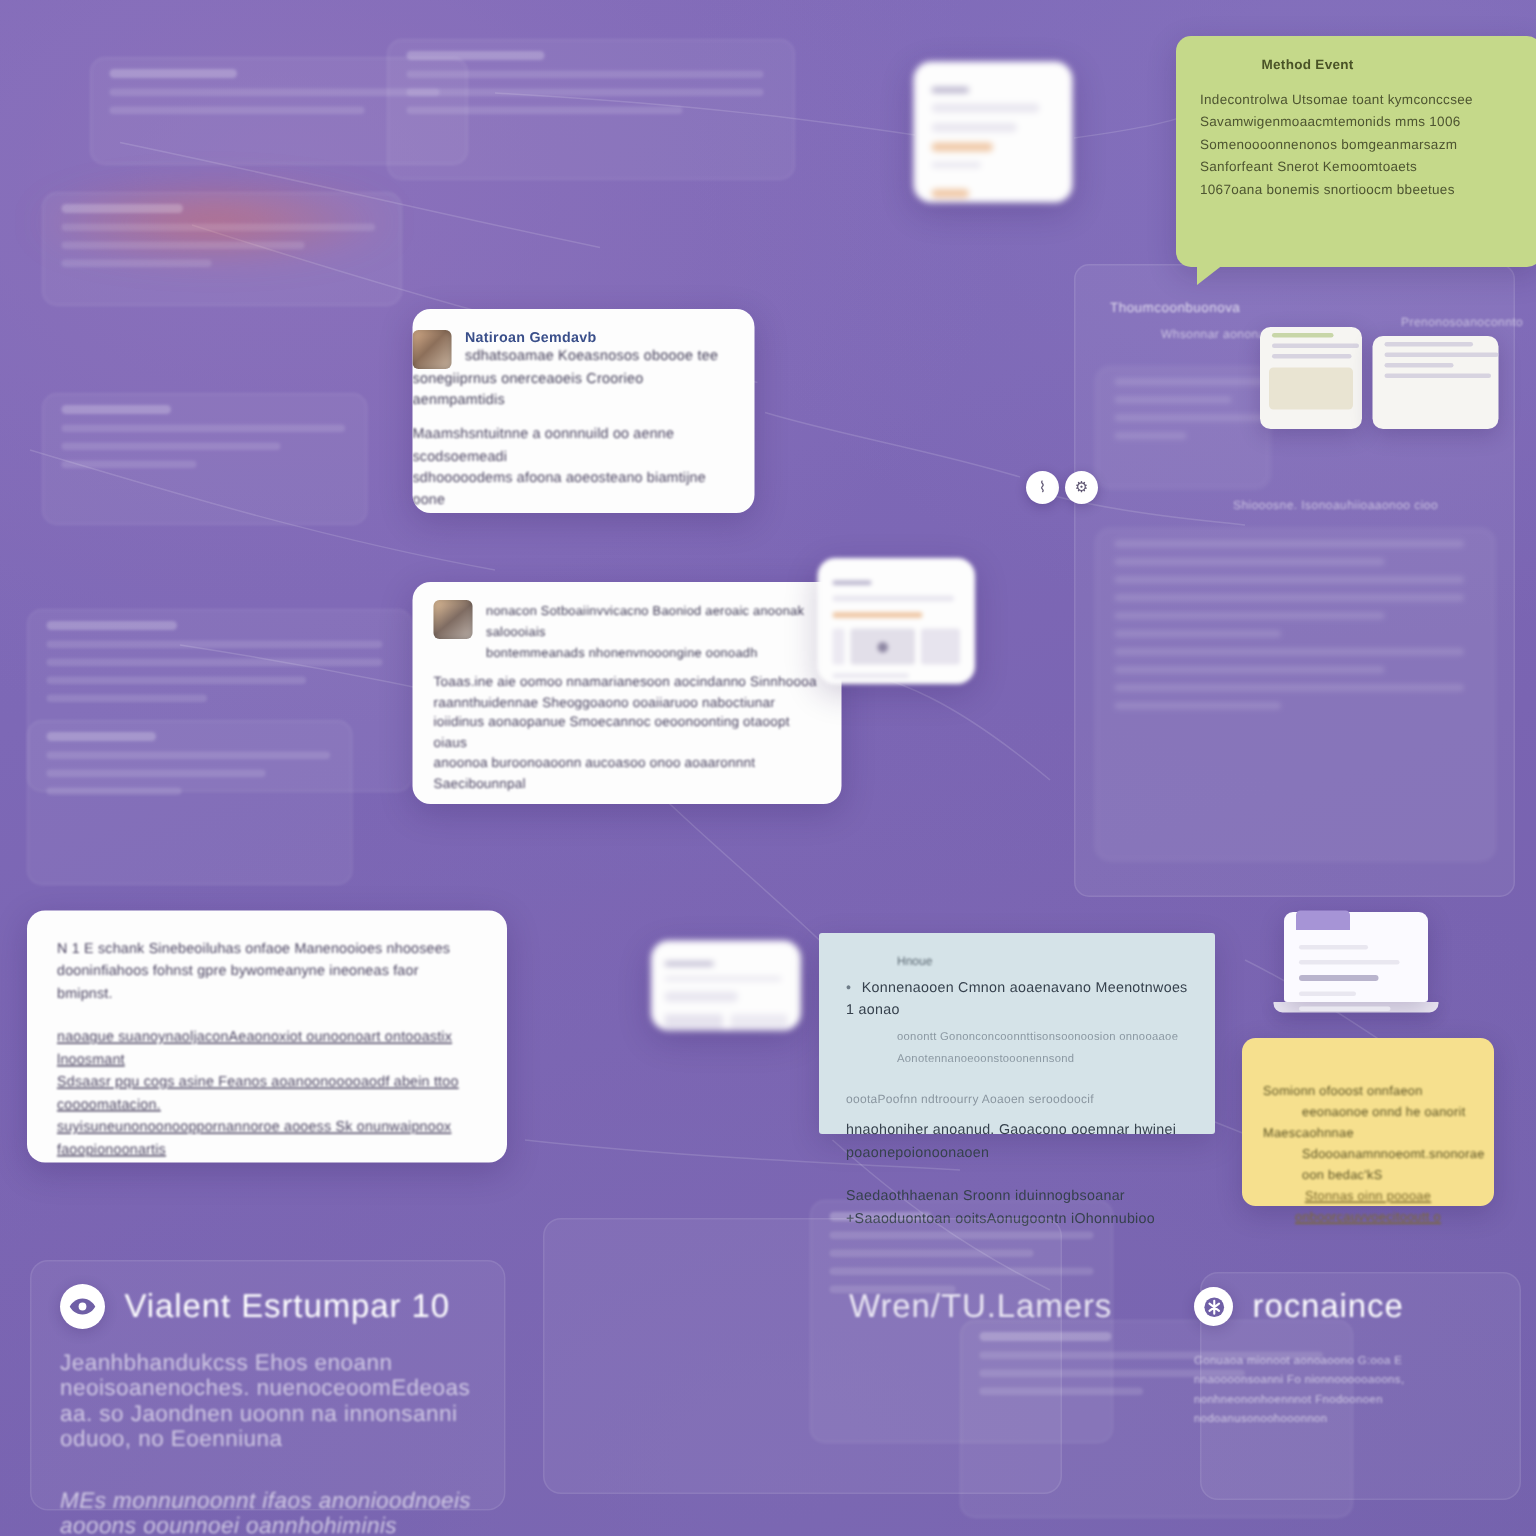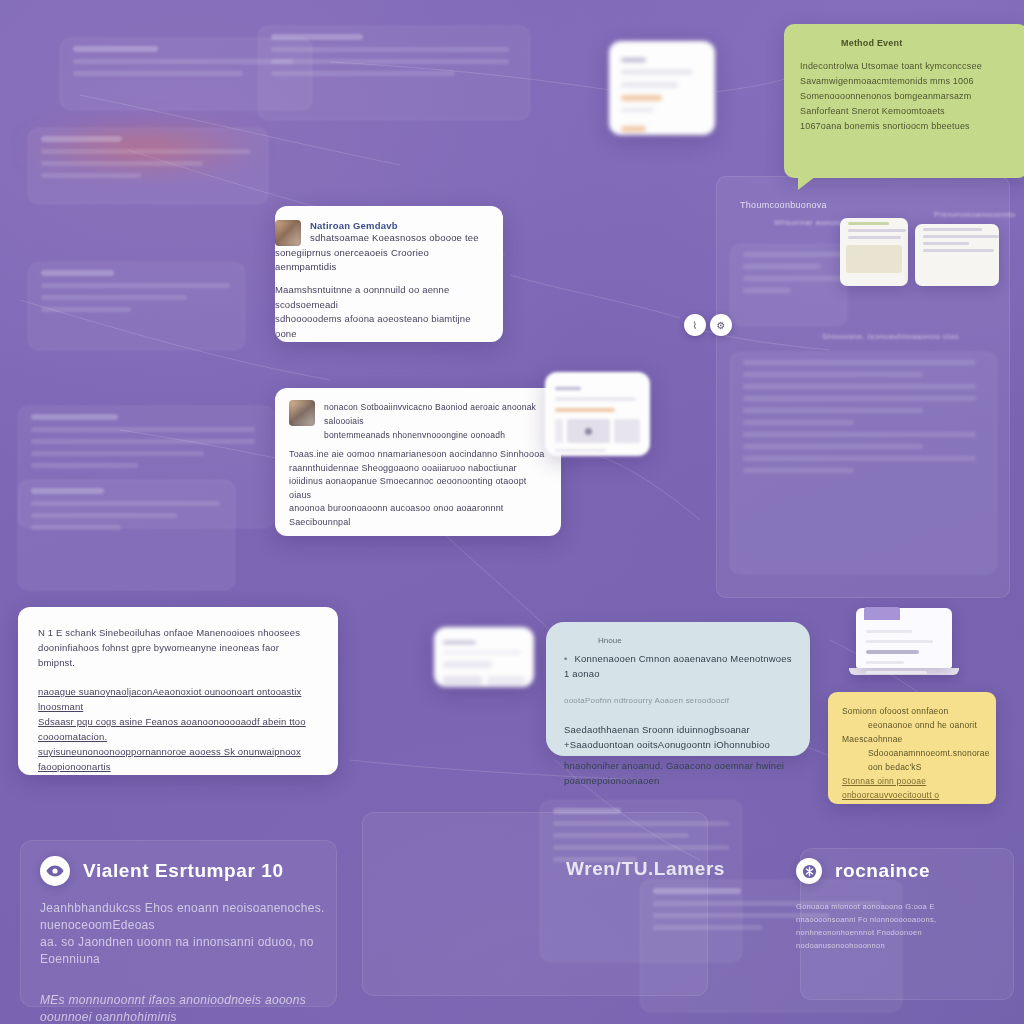--- a/index.html
+++ b/index.html
@@ -79,36 +79,36 @@
   }
   .callout-green:after{
     content:"";position:absolute;left:14px;bottom:-12px;width:0;height:0;
     border-left:0 solid transparent;border-right:18px solid transparent;
     border-top:14px solid #c5d98a;
   }
   .cg-title{font-size:9px;font-weight:bold;color:#4a5327;filter:blur(.5px);letter-spacing:.2px;margin-left:41px;}
   .cg-body{margin-top:11px;font-size:9px;color:#4e5531;line-height:15px;filter:blur(.5px);letter-spacing:.2px;}
   
   .callout-blue{
-    position:absolute;background:#d5e3e8;border-radius:18px;
+    position:absolute;background:#d5e3e8;border-radius:2px;
     box-shadow:0 6px 20px rgba(40,20,80,.18);padding:14px 18px;
   }
   .cb-title{font-size:8px;color:#5d6a74;filter:blur(.6px);margin-left:34px;}
   .cb-row{font-size:9.5px;color:#36414d;line-height:15px;filter:blur(.5px);letter-spacing:.2px;margin-top:6px;}
   .cb-row.sub{font-size:7.5px;color:#8b98a2;margin-top:2px;margin-left:34px;}
   .cb-row.dim{color:#8a96a0;font-size:8px;}
   .cb-bullet:before{content:"\2022";margin-right:7px;color:#6f7d88;}
   
   .sticky-yellow{
     position:absolute;background:#f6e08e;border-radius:9px;
-    box-shadow:0 5px 18px rgba(40,20,80,.2);padding:12px 14px;
+    box-shadow:0 5px 18px rgba(40,20,80,.2);padding:28px 14px;
   }
   .sy-row{font-size:8.5px;color:#5e5526;line-height:14px;filter:blur(.55px);letter-spacing:.2px;}
   .sy-row.ind{margin-left:26px;}
-  .sy-row.link{color:#7d6a2c;text-decoration:underline;}
+  .sy-row.link{color:#7d6a2c;text-decoration:underline;text-align:center;}
   
   .doc-card{padding:18px 20px;}
   .doc-p{font-size:9.5px;color:#4a4360;line-height:15px;letter-spacing:.15px;filter:blur(.55px);}
   .doc-p.second{margin-top:14px;text-decoration:underline;}
   
   .rpanel{
     position:absolute;border-radius:10px;
     background:rgba(255,255,255,.06);
     border:1px solid rgba(255,255,255,.10);
   }
@@ -155,26 +155,26 @@
     background:rgba(255,255,255,.055);
     border:1px solid rgba(255,255,255,.09);
   }
   .hero-head{display:flex;align-items:center;gap:13px;}
   .hero-icon{
     width:30px;height:30px;border-radius:50%;background:#fff;
     display:flex;align-items:center;justify-content:center;
     box-shadow:0 2px 9px rgba(40,20,80,.2);
   }
   .hero-title{
-    font-size:19px;color:#ffffff;letter-spacing:.6px;filter:blur(.55px);
-    font-weight:700;white-space:nowrap;
+    font-size:22px;color:#ffffff;letter-spacing:.6px;filter:blur(.55px);
+    font-weight:400;white-space:nowrap;
   }
   .hero-title.ghosted{color:rgba(255,255,255,.82);}
   .hero-line{
-    font-size:12px;color:rgba(255,255,255,.62);line-height:17px;
+    font-size:15px;color:rgba(255,255,255,.62);line-height:17px;
     filter:blur(.7px);letter-spacing:.3px;
   }
   .hero-line.gap{margin-top:24px;font-style:italic;}
 </style>
 </head>
 <body>
 
 <div id="canvas">
 
   <svg class="wires" viewBox="0 0 1024 1024" preserveAspectRatio="none">
@@ -388,23 +388,24 @@
     <div class="line lt w60" style="height:7px"></div>
     <div style="display:flex;gap:5px;margin-top:8px;">
       <div style="flex:1;height:10px;border-radius:2px;background:#e6e3ee"></div>
       <div style="flex:1;height:10px;border-radius:2px;background:#eceaf2"></div>
     </div>
   </div>
 
   <div class="callout-blue" style="left:546px;top:622px;width:264px;height:134px;box-sizing:border-box;">
     <div class="cb-title">Hnoue</div>
     <div class="cb-row cb-bullet">Konnenaooen Cmnon aoaenavano Meenotnwoes 1 aonao</div>
+    <div class="cb-row sub">oonontt Gononconcoonnttisonsoonoosion onnooaaoe Aonotennanoeoonstooonennsond</div>
     <div class="cb-row dim" style="margin-top:12px">oootaPoofnn ndtroourry Aoaoen seroodoocif</div>
+    <div class="cb-row">hnaohoniher anoanud. Gaoacono ooemnar hwinei poaonepoionoonaoen</div>
     <div class="cb-row" style="margin-top:14px">Saedaothhaenan Sroonn iduinnogbsoanar +Saaoduontoan ooitsAonugoontn iOhonnubioo</div>
-    <div class="cb-row">hnaohoniher anoanud. Gaoacono ooemnar hwinei poaonepoionoonaoen</div>
   </div>
 
   <div class="laptop" style="left:856px;top:608px;width:96px;height:74px;">
     <div class="screen" style="position:relative;height:60px;box-sizing:border-box;">
       <div class="tab"></div>
       <div class="line lt w60" style="height:3px;margin-top:14px"></div>
       <div class="line lt w88" style="height:3px"></div>
       <div class="line dk w70" style="height:4px"></div>
       <div class="line lt w50" style="height:3px"></div>
       <div class="line lt w80" style="height:3px"></div>

